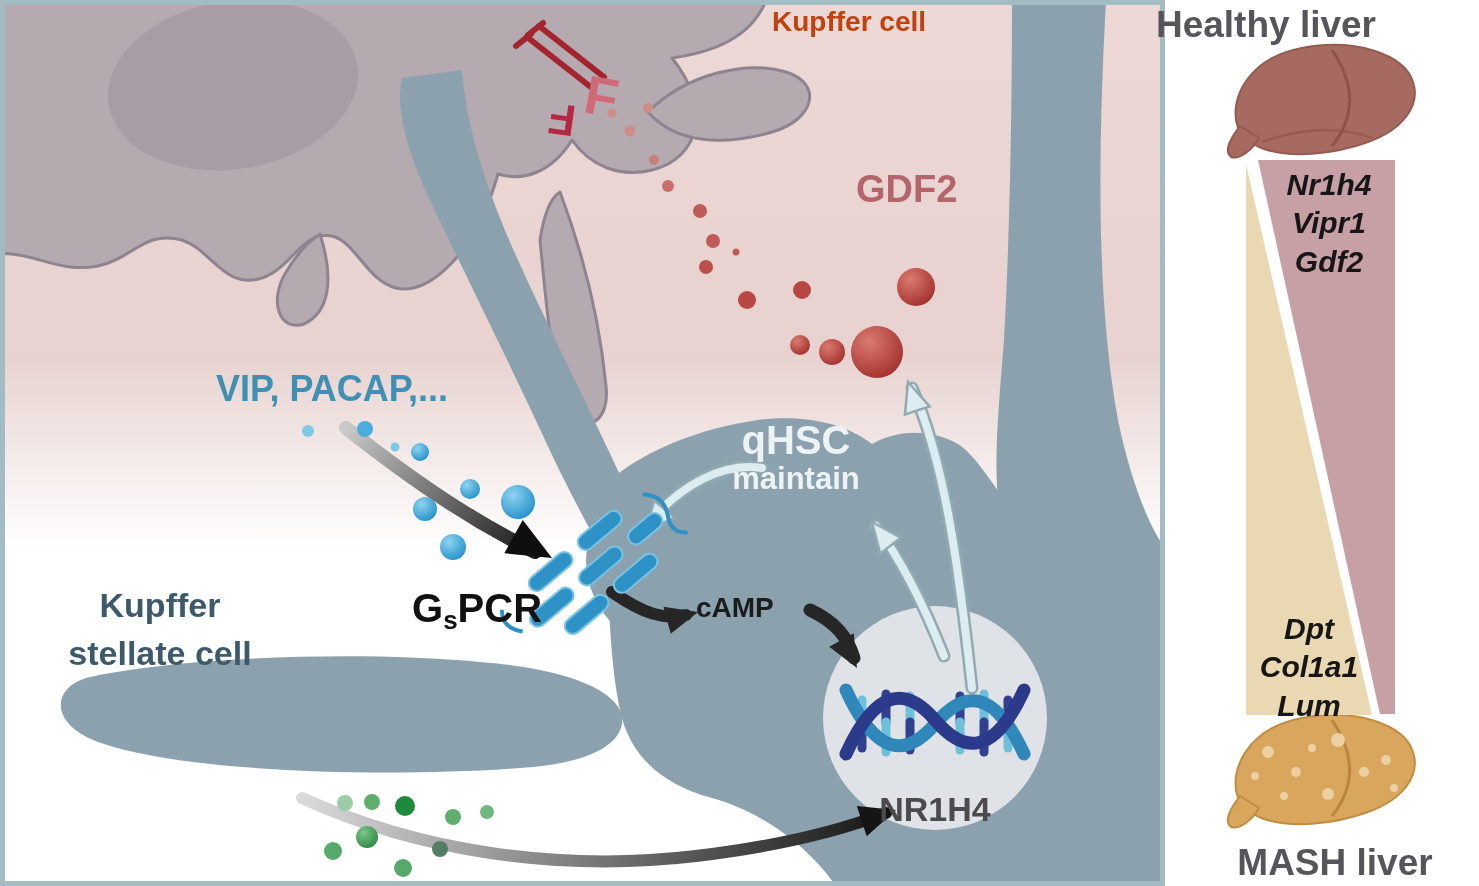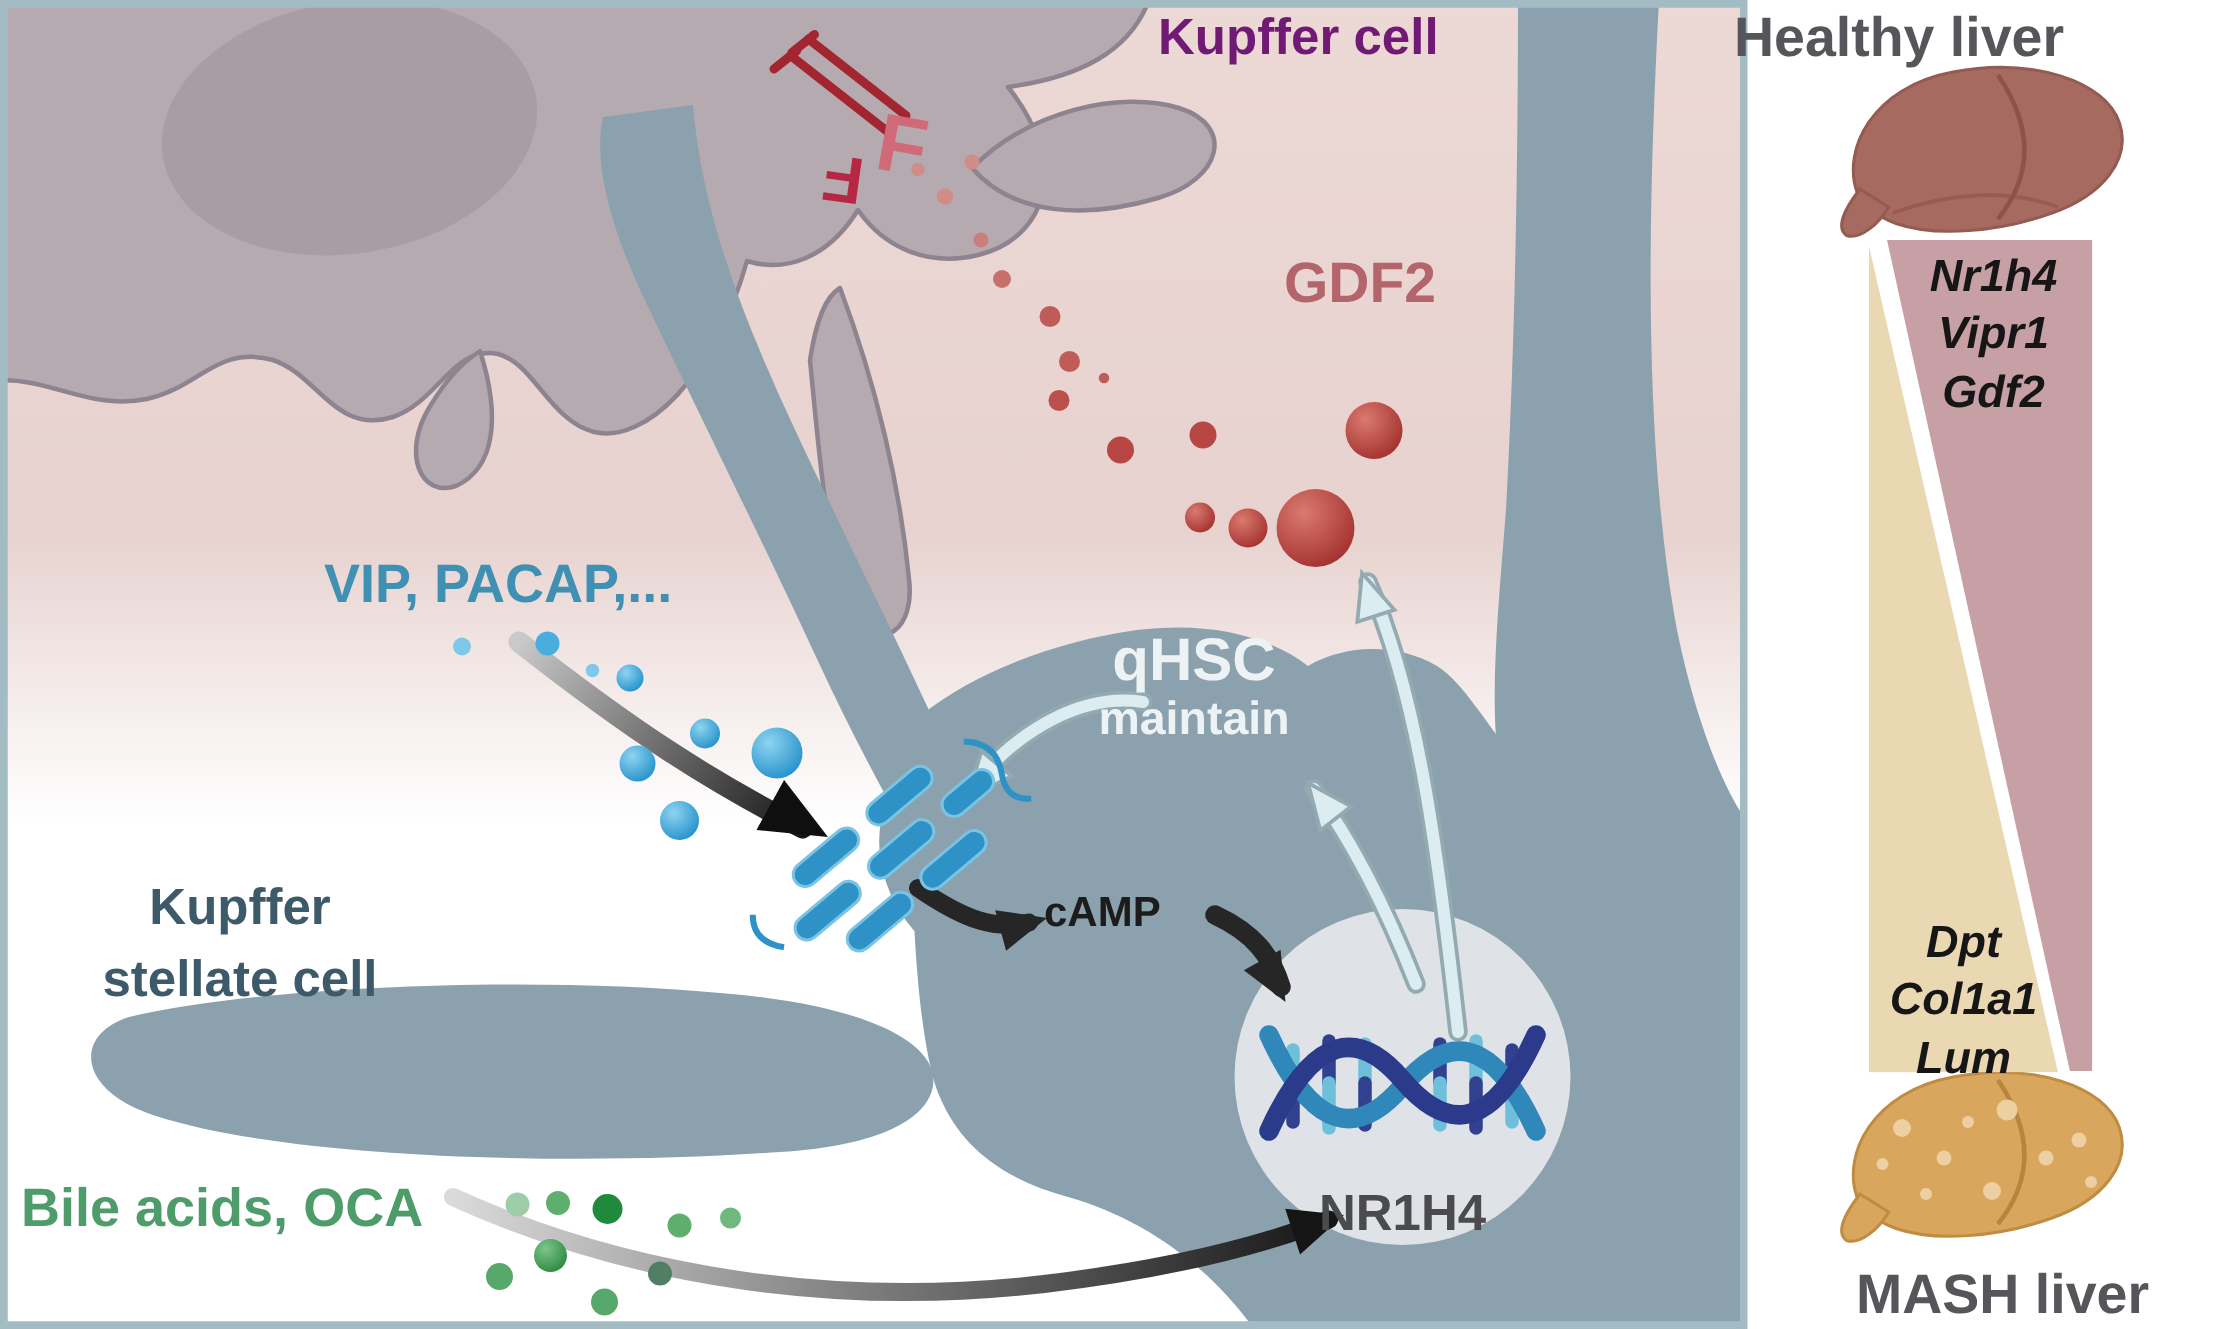--- a/index.html
+++ b/index.html
@@ -1,21 +1,21 @@
 <!DOCTYPE html>
 <html><head>
 <meta charset="utf-8">
 <style>
   html,body{margin:0;padding:0;background:#ffffff;}
   .stage{position:relative;width:1479px;height:886px;background:#ffffff;overflow:hidden;
          font-family:"Liberation Sans",sans-serif;}
   .scene{position:absolute;left:0;top:0;width:1479px;height:886px;z-index:1;}
   .lbl{position:absolute;z-index:3;font-weight:bold;white-space:nowrap;}
   .center{text-align:center;white-space:normal;}
-  .lbl-kupffer{left:772px;top:6px;font-size:34px;color:#701a75;}
+  .lbl-kupffer{left:772px;top:6px;font-size:28px;color:#c2410c;}
   .lbl-gdf2{left:856px;top:168px;font-size:38px;color:#b4656b;}
   .lbl-vip{left:216px;top:368px;font-size:36px;color:#4090b4;}
   .lbl-hsc{left:10px;top:582px;width:300px;font-size:34px;color:#3d5a6a;line-height:1.4;}
   .lbl-gspcr{left:412px;top:586px;font-size:40px;color:#111;}
   .lbl-gspcr .sub{font-size:26px;position:relative;top:7px;}
   .lbl-camp{left:696px;top:592px;font-size:28px;color:#1c1c1c;}
   .lbl-qhsc{left:698px;top:418px;width:196px;color:#edf3f5;line-height:1.1;}
   .lbl-qhsc .l1{font-size:40px;}
   .lbl-qhsc .l2{font-size:31px;}
   .lbl-nr1h4{left:858px;top:790px;width:154px;font-size:34px;color:#4b4b4e;}
@@ -262,27 +262,27 @@
 <div class="tri tri-pink"></div>
 <div class="tri tri-tan"></div>
 
 <div class="lbl lbl-kupffer">Kupffer cell</div>
 <div class="lbl lbl-gdf2">GDF2</div>
 <div class="lbl lbl-vip">VIP, PACAP,...</div>
 <div class="lbl lbl-hsc center">
   <div>Kupffer</div>
   <div>stellate cell</div>
 </div>
+<div class="lbl lbl-gspcr"><span>G</span><span class="sub">s</span><span>PCR</span></div>
 <div class="lbl lbl-camp">cAMP</div>
 <div class="lbl lbl-qhsc center">
   <div class="l1">qHSC</div>
   <div class="l2">maintain</div>
 </div>
 <div class="lbl lbl-nr1h4 center">NR1H4</div>
-<div class="lbl lbl-bile">Bile acids, OCA</div>
 
 <div class="lbl lbl-healthy center">Healthy liver</div>
 <div class="genes genes-high">
   <div>Nr1h4</div>
   <div>Vipr1</div>
   <div>Gdf2</div>
 </div>
 <div class="genes genes-low">
   <div>Dpt</div>
   <div>Col1a1</div>

